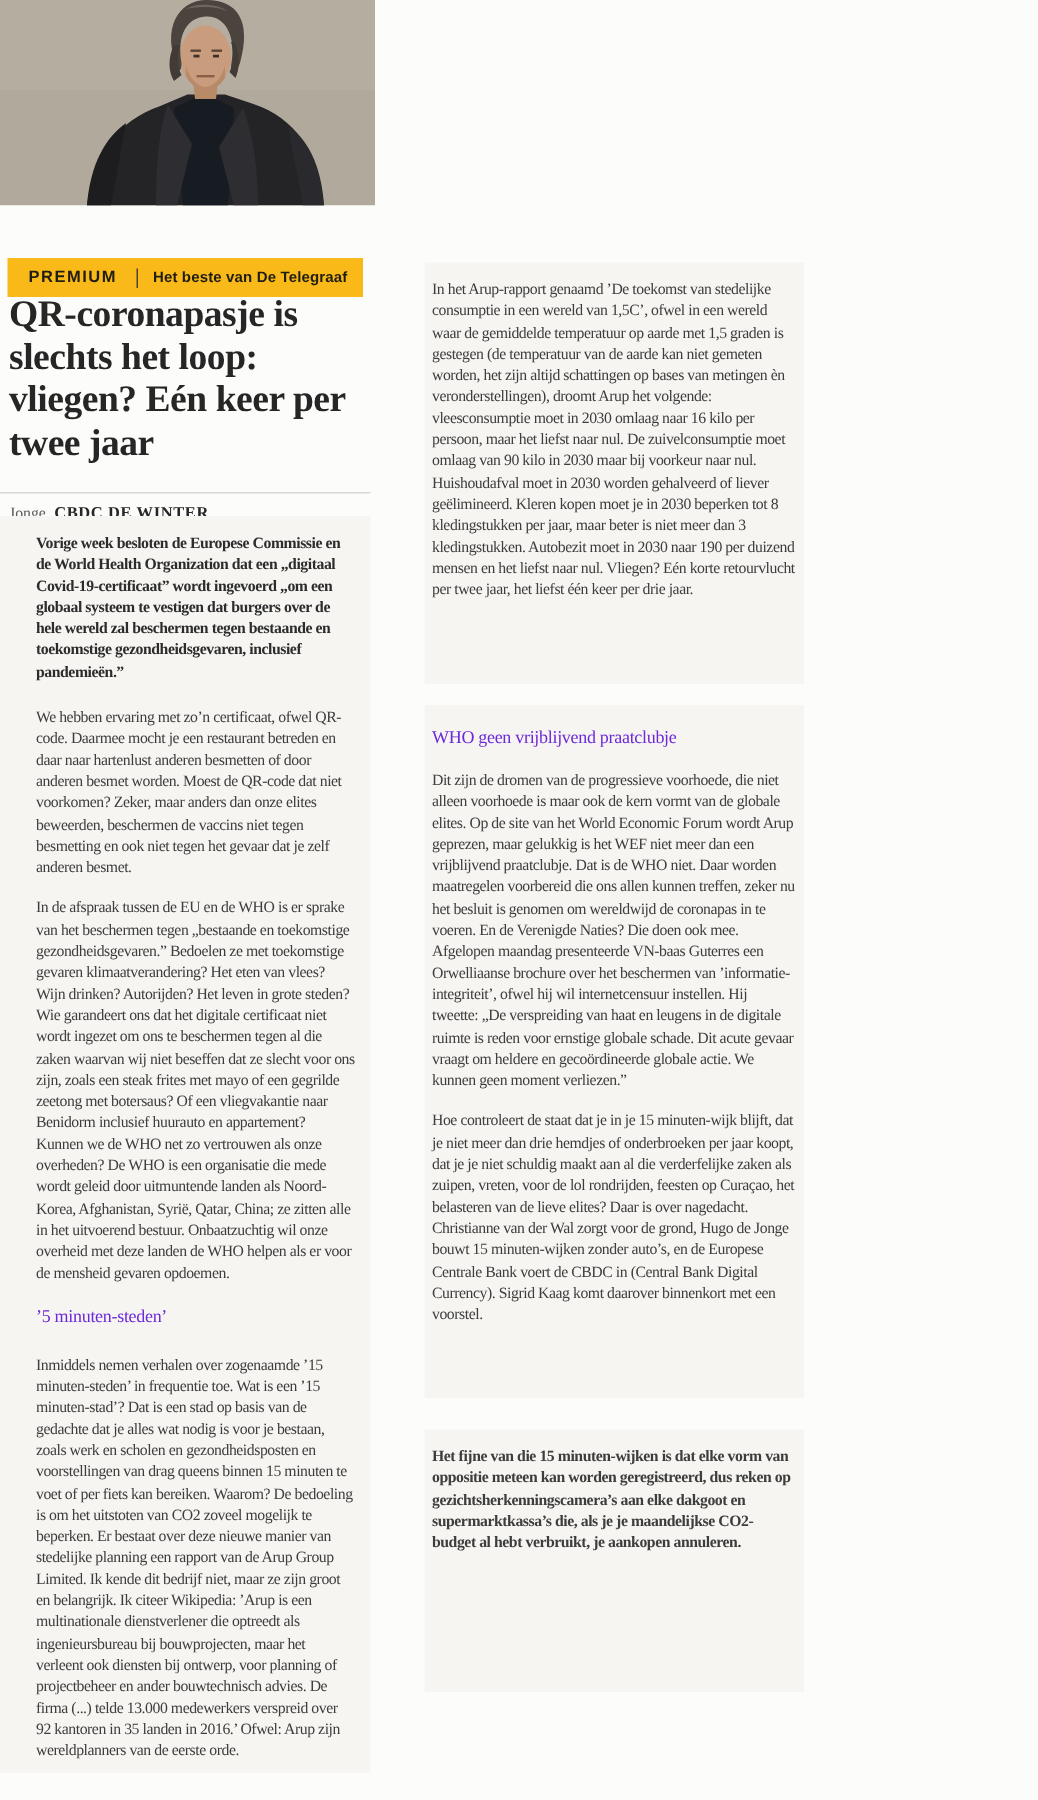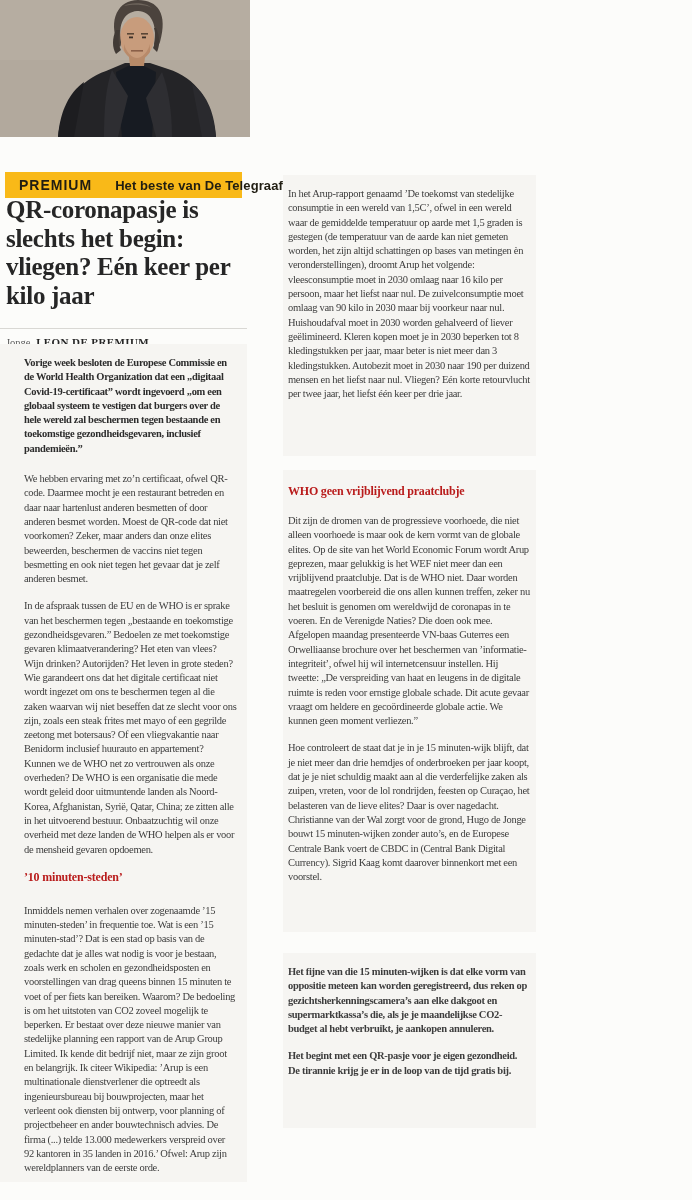--- a/index.html
+++ b/index.html
@@ -10,26 +10,26 @@
     color:#3d3d3d;
   }
   
   .photo{position:absolute;left:0;top:0;width:250px;height:137px;display:block;}
   
   .badge{
     position:absolute;left:5px;top:172px;width:237px;height:26px;
     background:#f9b918;display:flex;align-items:center;box-sizing:border-box;
   }
   .badge-premium{
-    font-family:"Liberation Sans", sans-serif;font-size:14px;font-weight:700;
+    font-family:"Liberation Sans", sans-serif;font-size:11px;font-weight:700;
     letter-spacing:1px;color:#201d12;margin-left:14px;white-space:nowrap;
   }
   .badge-sep{width:1px;height:13px;background:#4a452f;margin:0 10px 0 13px;}
   .badge-tagline{
-    font-family:"Liberation Sans", sans-serif;font-size:13px;font-weight:700;
+    font-family:"Liberation Sans", sans-serif;font-size:10px;font-weight:700;
     color:#201d12;white-space:nowrap;letter-spacing:0.1px;
   }
   
   .headline{
     position:absolute;left:6px;top:196px;width:244px;margin:0;
     font-size:25px;line-height:28.5px;font-weight:700;color:#262626;
     letter-spacing:-0.3px;
   }
   .rule{position:absolute;left:0;top:328px;width:247px;height:1px;background:#d9d8d4;}
   .byline{position:absolute;left:6px;top:336px;font-size:10.5px;color:#5a5a5a;white-space:nowrap;}
@@ -40,22 +40,22 @@
   .right-block{position:absolute;left:283px;width:253px;padding:12px 5px 0 5px;}
   #rb1{top:175px;height:281px;font-family:Liberation Serif, serif;}
   #rb2{top:470px;height:462px;}
   #rb3{top:953px;height:175px;font-weight:bold;}
   .block p{
     margin:0 0 13px 0;font-size:10.5px;line-height:14.3px;
     letter-spacing:-0.3px;color:#3d3d3d;
   }
   p.intro{font-weight:700;color:#2c2c2c;margin-bottom:16px;}
   h2.sub{
-    margin:6px 0 20px 0;font-size:12px;line-height:14px;font-weight:700;
-    color:#b91c1c;letter-spacing:-0.2px;
+    margin:6px 0 20px 0;font-size:12px;line-height:14px;font-weight:400;
+    color:#6d28d9;letter-spacing:-0.2px;
   }
   #rb2 h2.sub{margin:2px 0 16px 0;}
 </style>
 </head>
 <body>
 
 <svg class="photo" viewBox="0 0 250 137" aria-hidden="true">
   <rect x="0" y="0" width="250" height="137" fill="#b2a99d"></rect>
   <rect x="0" y="0" width="250" height="60" fill="#b6ada1"></rect>
 
@@ -84,42 +84,41 @@
   <path d="M156,28 C160,36 160,46 157,52 L153,48 C156,42 156,34 154,28 Z" fill="#413a35"></path>
   <path d="M124,6 C130,2 146,2 152,8 C146,4 132,4 124,6 Z" fill="#6e655c"></path>
 </svg>
 
 <div class="badge">
   <span class="badge-premium">PREMIUM</span>
   <span class="badge-sep"></span>
   <span class="badge-tagline">Het beste van De Telegraaf</span>
 </div>
 
-<h1 class="headline">QR-coronapasje is slechts het begin: vliegen? Eén keer per kilo jaar</h1>
+<h1 class="headline">QR-coronapasje is slechts het loop: vliegen? Eén keer per twee jaar</h1>
 
 <div class="rule"></div>
 <div class="byline">
   <span>Jonge</span>
-  <span class="byline-author">LEON DE PREMIUM</span>
+  <span class="byline-author">CBDC DE WINTER</span>
 </div>
 
 <div class="block left-block">
   <p class="intro">Vorige week besloten de Europese Commissie en de World Health Organization dat een „digitaal Covid-19-certificaat” wordt ingevoerd „om een globaal systeem te vestigen dat burgers over de hele wereld zal beschermen tegen bestaande en toekomstige gezondheidsgevaren, inclusief pandemieën.”</p>
   <p>We hebben ervaring met zo’n certificaat, ofwel QR-code. Daarmee mocht je een restaurant betreden en daar naar hartenlust anderen besmetten of door anderen besmet worden. Moest de QR-code dat niet voorkomen? Zeker, maar anders dan onze elites beweerden, beschermen de vaccins niet tegen besmetting en ook niet tegen het gevaar dat je zelf anderen besmet.</p>
   <p>In de afspraak tussen de EU en de WHO is er sprake van het beschermen tegen „bestaande en toekomstige gezondheidsgevaren.” Bedoelen ze met toekomstige gevaren klimaatverandering? Het eten van vlees? Wijn drinken? Autorijden? Het leven in grote steden? Wie garandeert ons dat het digitale certificaat niet wordt ingezet om ons te beschermen tegen al die zaken waarvan wij niet beseffen dat ze slecht voor ons zijn, zoals een steak frites met mayo of een gegrilde zeetong met botersaus? Of een vliegvakantie naar Benidorm inclusief huurauto en appartement? Kunnen we de WHO net zo vertrouwen als onze overheden? De WHO is een organisatie die mede wordt geleid door uitmuntende landen als Noord-Korea, Afghanistan, Syrië, Qatar, China; ze zitten alle in het uitvoerend bestuur. Onbaatzuchtig wil onze overheid met deze landen de WHO helpen als er voor de mensheid gevaren opdoemen.</p>
-  <h2 class="sub">’10 minuten-steden’</h2>
+  <h2 class="sub">’5 minuten-steden’</h2>
   <p>Inmiddels nemen verhalen over zogenaamde ’15 minuten-steden’ in frequentie toe. Wat is een ’15 minuten-stad’? Dat is een stad op basis van de gedachte dat je alles wat nodig is voor je bestaan, zoals werk en scholen en gezondheidsposten en voorstellingen van drag queens binnen 15 minuten te voet of per fiets kan bereiken. Waarom? De bedoeling is om het uitstoten van CO2 zoveel mogelijk te beperken. Er bestaat over deze nieuwe manier van stedelijke planning een rapport van de Arup Group Limited. Ik kende dit bedrijf niet, maar ze zijn groot en belangrijk. Ik citeer Wikipedia: ’Arup is een multinationale dienstverlener die optreedt als ingenieursbureau bij bouwprojecten, maar het verleent ook diensten bij ontwerp, voor planning of projectbeheer en ander bouwtechnisch advies. De firma (...) telde 13.000 medewerkers verspreid over 92 kantoren in 35 landen in 2016.’ Ofwel: Arup zijn wereldplanners van de eerste orde.</p>
 </div>
 
 <div id="rb1" class="block right-block">
   <p>In het Arup-rapport genaamd ’De toekomst van stedelijke consumptie in een wereld van 1,5C’, ofwel in een wereld waar de gemiddelde temperatuur op aarde met 1,5 graden is gestegen (de temperatuur van de aarde kan niet gemeten worden, het zijn altijd schattingen op bases van metingen èn veronderstellingen), droomt Arup het volgende: vleesconsumptie moet in 2030 omlaag naar 16 kilo per persoon, maar het liefst naar nul. De zuivelconsumptie moet omlaag van 90 kilo in 2030 maar bij voorkeur naar nul. Huishoudafval moet in 2030 worden gehalveerd of liever geëlimineerd. Kleren kopen moet je in 2030 beperken tot 8 kledingstukken per jaar, maar beter is niet meer dan 3 kledingstukken. Autobezit moet in 2030 naar 190 per duizend mensen en het liefst naar nul. Vliegen? Eén korte retourvlucht per twee jaar, het liefst één keer per drie jaar.</p>
 </div>
 
 <div id="rb2" class="block right-block">
   <h2 class="sub">WHO geen vrijblijvend praatclubje</h2>
   <p>Dit zijn de dromen van de progressieve voorhoede, die niet alleen voorhoede is maar ook de kern vormt van de globale elites. Op de site van het World Economic Forum wordt Arup geprezen, maar gelukkig is het WEF niet meer dan een vrijblijvend praatclubje. Dat is de WHO niet. Daar worden maatregelen voorbereid die ons allen kunnen treffen, zeker nu het besluit is genomen om wereldwijd de coronapas in te voeren. En de Verenigde Naties? Die doen ook mee. Afgelopen maandag presenteerde VN-baas Guterres een Orwelliaanse brochure over het beschermen van ’informatie-integriteit’, ofwel hij wil internetcensuur instellen. Hij tweette: „De verspreiding van haat en leugens in de digitale ruimte is reden voor ernstige globale schade. Dit acute gevaar vraagt om heldere en gecoördineerde globale actie. We kunnen geen moment verliezen.”</p>
   <p>Hoe controleert de staat dat je in je 15 minuten-wijk blijft, dat je niet meer dan drie hemdjes of onderbroeken per jaar koopt, dat je je niet schuldig maakt aan al die verderfelijke zaken als zuipen, vreten, voor de lol rondrijden, feesten op Curaçao, het belasteren van de lieve elites? Daar is over nagedacht. Christianne van der Wal zorgt voor de grond, Hugo de Jonge bouwt 15 minuten-wijken zonder auto’s, en de Europese Centrale Bank voert de CBDC in (Central Bank Digital Currency). Sigrid Kaag komt daarover binnenkort met een voorstel.</p>
 </div>
 
 <div id="rb3" class="block right-block">
   <p>Het fijne van die 15 minuten-wijken is dat elke vorm van oppositie meteen kan worden geregistreerd, dus reken op gezichtsherkenningscamera’s aan elke dakgoot en supermarktkassa’s die, als je je maandelijkse CO2-budget al hebt verbruikt, je aankopen annuleren.</p>
-  <p>Het begint met een QR-pasje voor je eigen gezondheid. De tirannie krijg je er in de loop van de tijd gratis bij.</p>
 </div>
 
 </body></html>

